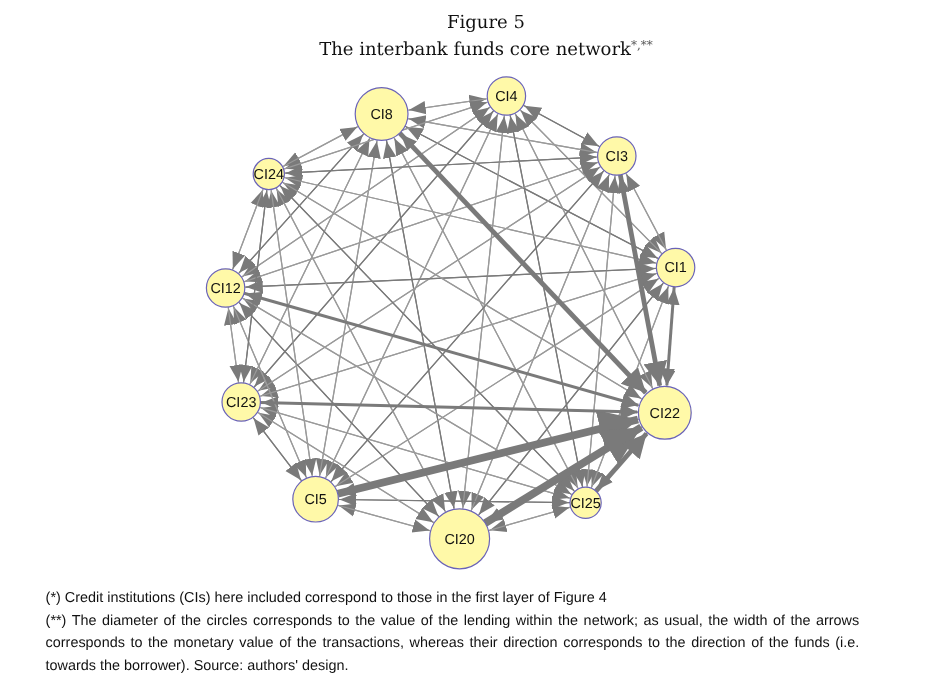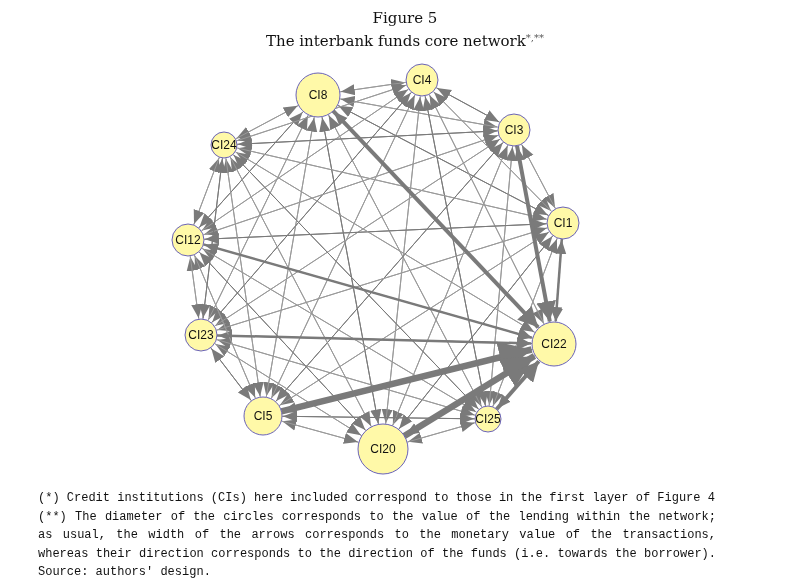--- a/index.html
+++ b/index.html
@@ -7,21 +7,21 @@
     .fig-label {
       position: absolute; left: 12px; width: 786px; text-align: center;
       font-family: "DejaVu Serif", serif; color: #111; font-size: 15px;
     }
     #fig-number { top: 9px; }
     #fig-title { top: 32px; }
     #fig-title sup { font-size: 10px; color: #555; vertical-align: 5px; }
     #network { position: absolute; left: 0; top: 0; }
     .notes {
       position: absolute; left: 38px; top: 489px; width: 678px;
-      font-family: Liberation Mono, monospace; font-size: 12px; line-height: 18.5px; color: #111;
+      font-family: Liberation Sans, sans-serif; font-size: 12px; line-height: 18.5px; color: #111;
     }
     .notes p { margin: 0; text-align: justify; }
     .node-label { font-family: "Liberation Sans", sans-serif; font-size: 12px; fill: #111; }
   </style>
 </head>
 <body>
 
 <div class="fig-label" id="fig-number">Figure 5</div>
 <div class="fig-label" id="fig-title"><span>The interbank funds core network</span><sup>*,**</sup></div>
 

